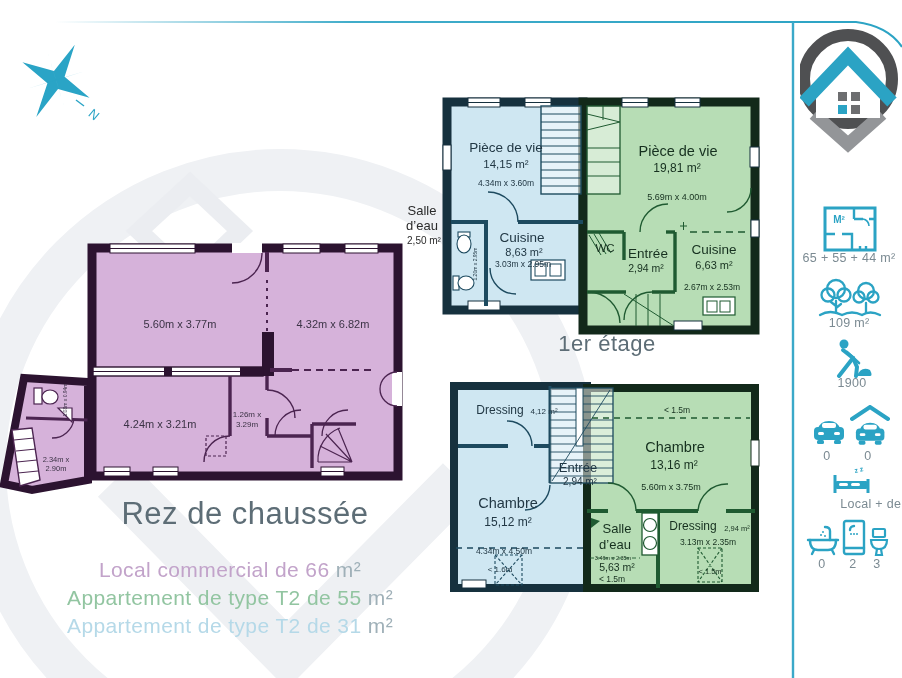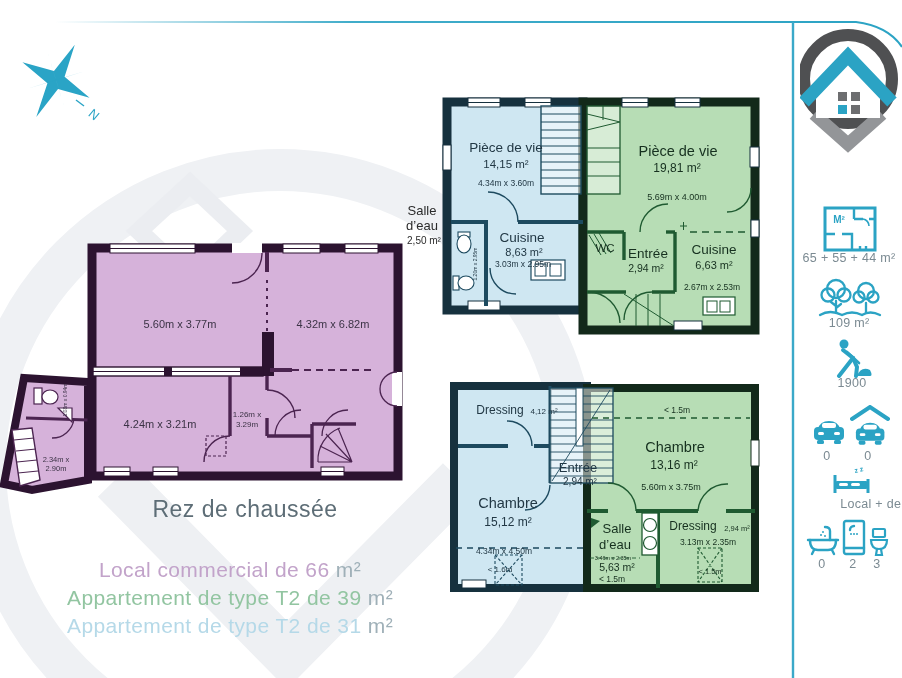--- a/index.html
+++ b/index.html
@@ -7,21 +7,21 @@
          font-family:"Liberation Sans",sans-serif;}
   .abs{position:absolute;}
   svg text{font-family:"Liberation Sans",sans-serif;}
   
   .ptxt{fill:#3c3346;}      
   .btxt{fill:#223845;}      
   .grtxt{fill:#16301f;}     
   .outtxt{fill:#2b2b2b;}
   .mid{text-anchor:middle;}
   
-  .floor-label{color:var(--label-gray,#5d6d76);font-size:23px;text-align:center;
+  .floor-label{color:var(--label-gray,#5d6d76);font-size:31px;text-align:center;
                letter-spacing:.5px;}
   .floor-label.small{font-size:22px;}
   
   .stat-value{color:var(--stat-text,#7b8a92);font-size:12.5px;text-align:center;letter-spacing:.3px;}
   
   .legend{width:420px;text-align:center;line-height:28px;font-size:21px;letter-spacing:.4px;}
   .legend .unit{color:#9fb0b8;}
 </style>
 </head>
 <body>
@@ -225,20 +225,21 @@
       <text class="grtxt mid" x="279" y="80" font-size="12">19,81 m²</text>
       <text class="grtxt mid" x="279" y="108" font-size="9">5.69m x 4.00m</text>
       <text class="grtxt mid" x="207" y="160" font-size="11.5">WC</text>
       <text class="grtxt mid" x="250" y="166" font-size="13.5">Entrée</text>
       <text class="grtxt mid" x="248" y="180" font-size="10.5">2,94 m²</text>
       <text class="grtxt mid" x="316" y="162" font-size="13.5">Cuisine</text>
       <text class="grtxt mid" x="316" y="177" font-size="11">6,63 m²</text>
       <text class="grtxt mid" x="314" y="198" font-size="8.5">2.67m x 2.53m</text>
     </g>
   </svg>
+  <div class="abs floor-label small" style="left:507px;top:331px;width:200px;">1er étage</div>
 
   <svg class="abs" style="left:440px;top:378px;" width="340" height="240" viewBox="0 0 340 240">
     <rect x="14" y="8" width="133" height="202" fill="var(--blue-fill,#cfe7f2)" stroke="var(--blue-wall,#16313e)" stroke-width="8"></rect>
     <rect x="147" y="10" width="168" height="200" fill="var(--green-fill,#b7ddb5)" stroke="var(--green-wall,#12291a)" stroke-width="8"></rect>
 
     <g>
       <rect x="22" y="202" width="24" height="8" fill="#fff" stroke="#16313e" stroke-width="1"></rect>
       <rect x="311" y="62" width="8" height="26" fill="#fff" stroke="#12291a" stroke-width="1"></rect>
     </g>
 
@@ -420,21 +421,21 @@
   <div class="abs stat-value" style="left:802px;top:557px;width:40px;">0</div>
   <div class="abs stat-value" style="left:833px;top:557px;width:40px;">2</div>
   <div class="abs stat-value" style="left:857px;top:557px;width:40px;">3</div>
 
   <div class="abs legend" style="left:20px;top:556px;">
     <div>
       <span style="color: rgb(194, 163, 202); margin-top: 32px;">Local commercial de 66</span>
       <span class="unit">m²</span>
     </div>
     <div>
-      <span style="color: rgb(146, 197, 161);">Appartement de type T2 de 39</span>
+      <span style="color: rgb(146, 197, 161);">Appartement de type T2 de 55</span>
       <span class="unit">m²</span>
     </div>
     <div>
       <span style="color: rgb(181, 217, 232);">Appartement de type T2 de 31</span>
       <span class="unit">m²</span>
     </div>
   </div>
 
 </div>
 

